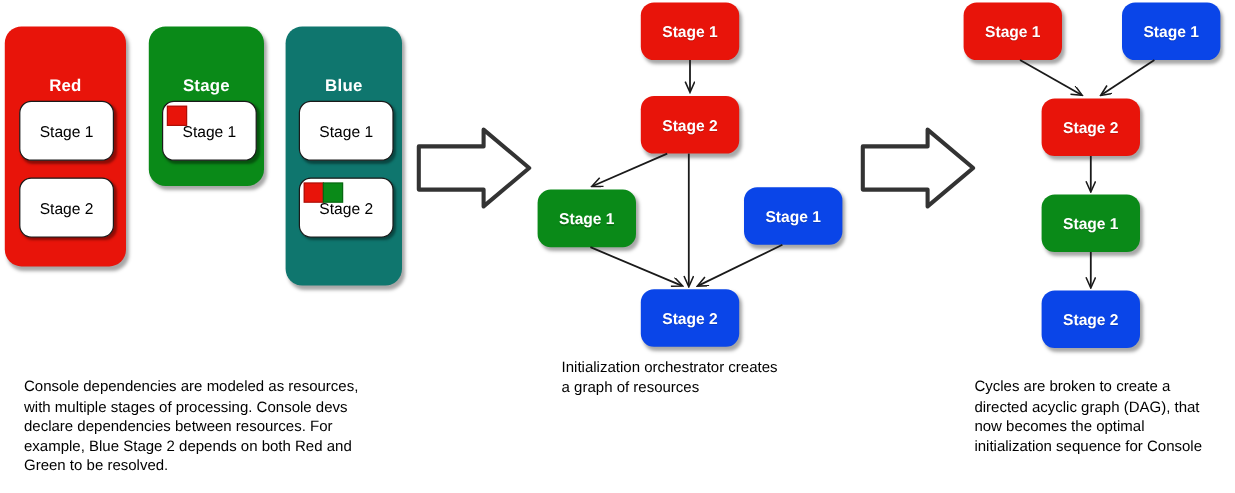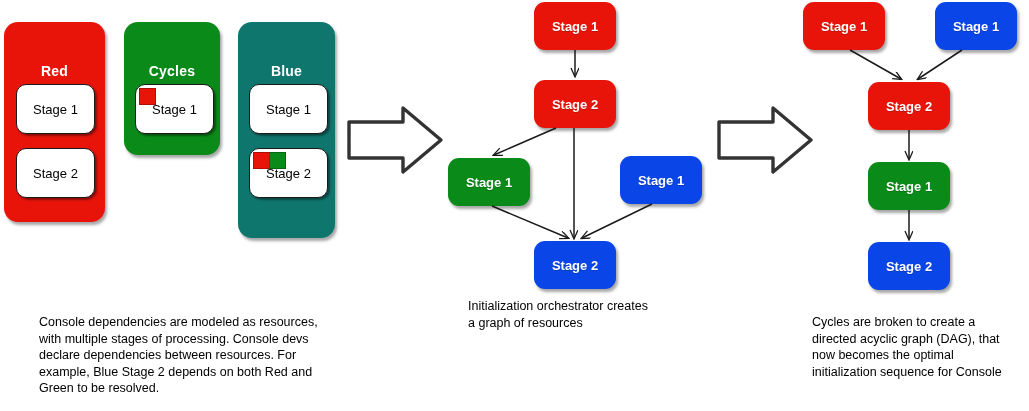--- a/index.html
+++ b/index.html
@@ -52,21 +52,21 @@
   <div class="res-title">Red</div>
   <div class="stage-card" style="left:12px;top:62px;width:77px;height:48px;">
     <span>Stage 1</span>
   </div>
   <div class="stage-card" style="left:12px;top:126px;width:77px;height:48px;">
     <span>Stage 2</span>
   </div>
 </div>
 
 <div class="res-box" style="left:124px;top:22px;width:96px;height:133px;background:#0A8A18;">
-  <div class="res-title">Cycles</div>
+  <div class="res-title">Stage</div>
   <div class="stage-card" style="left:11px;top:62px;width:77px;height:48px;">
     <div class="dep-dot" style="left:3px;top:3px;background:#E8140A;"></div>
     <span>Stage 1</span>
   </div>
 </div>
 
 <div class="res-box" style="left:238px;top:22px;width:97px;height:216px;background:#0f766e;">
   <div class="res-title">Blue</div>
   <div class="stage-card" style="left:11px;top:62px;width:77px;height:48px;">
     <span>Stage 1</span>
@@ -130,21 +130,21 @@
     <line x1="962" y1="50" x2="918" y2="79"></line>
     <line x1="909" y1="130" x2="909" y2="159"></line>
     <line x1="909" y1="210" x2="909" y2="239"></line>
   </g>
 
   <path d="M349,122 L403,122 L403,108 L441,140 L403,172 L403,158 L349,158 Z" fill="#ffffff" stroke="#333333" stroke-width="3.4" stroke-linejoin="round"></path>
 
   <path d="M719,122 L773,122 L773,108 L811,140 L773,172 L773,158 L719,158 Z" fill="#ffffff" stroke="#333333" stroke-width="3.4" stroke-linejoin="round"></path>
 </svg>
 
-<div class="caption" style="left:20px;top:314px;width:340px;margin-left:19px;">Console dependencies are modeled as resources,
+<div class="caption" style="left:20px;top:314px;width:340px;">Console dependencies are modeled as resources,
 with multiple stages of processing. Console devs
 declare dependencies between resources. For
 example, Blue Stage 2 depends on both Red and
 Green to be resolved.</div>
 <div class="caption" style="left:468px;top:298px;width:300px;">Initialization orchestrator creates
 a graph of resources</div>
 <div class="caption" style="left:812px;top:314px;width:230px;">Cycles are broken to create a
 directed acyclic graph (DAG), that
 now becomes the optimal
 initialization sequence for Console</div>

